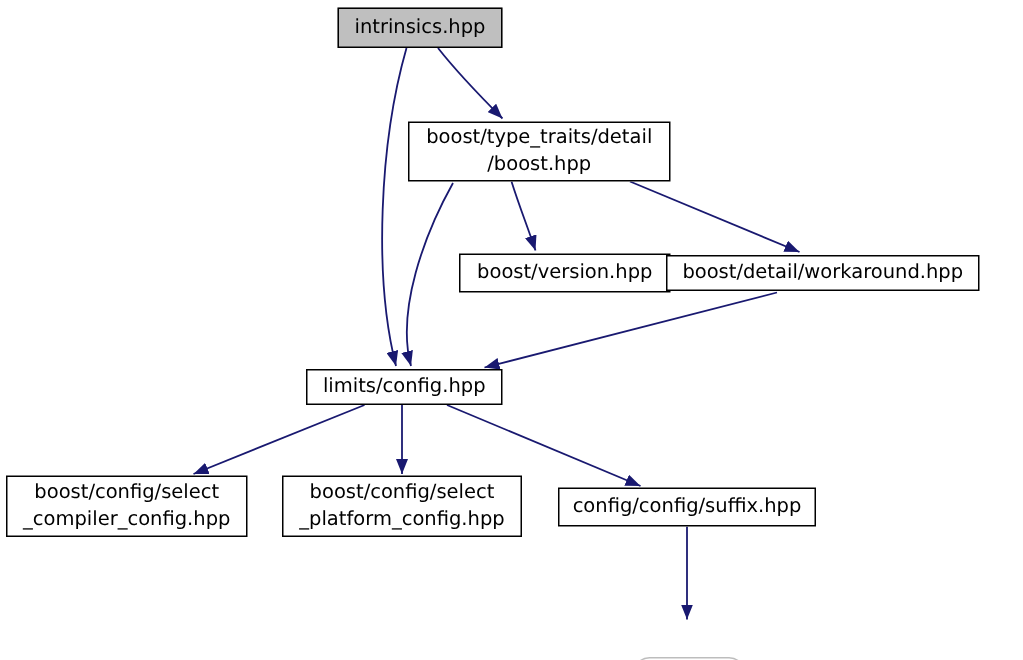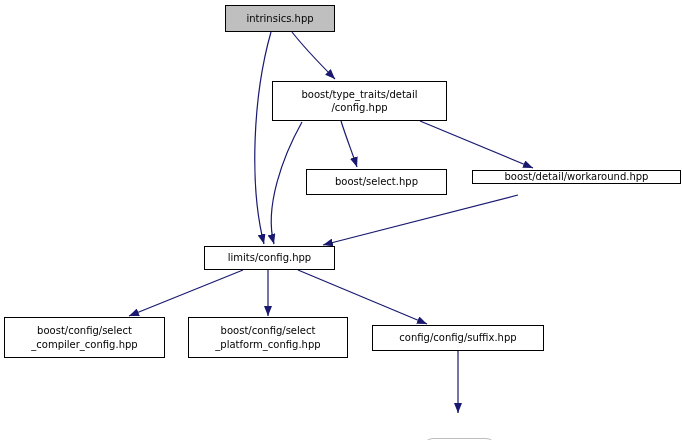--- a/index.html
+++ b/index.html
@@ -22,31 +22,31 @@
   }
   .node {
     position: absolute;
     box-sizing: border-box;
     border: 1px solid #000000;
     background: #ffffff;
     display: flex;
     align-items: center;
     justify-content: center;
     text-align: center;
-    font-size: 10px;
+    font-size: 13px;
     line-height: 1.35;
     color: #000000;
     white-space: pre-line;
     cursor: pointer;
   }
   .node .label { white-space: pre-line; }
   #n-intrinsics  { left:225px; top:5px;   width:110px; height:27px; background:#bfbfbf; cursor: default; }
   #n-ttconfig    { left:272px; top:81px;  width:175px; height:40px; }
   #n-version     { left:306px; top:169px; width:141px; height:26px; }
-  #n-workaround  { left:472px; top:170px; width:209px; height:14px; }
+  #n-workaround  { left:444px; top:170px; width:209px; height:24px; }
   #n-config      { left:204px; top:246px; width:131px; height:24px; }
   #n-selcompiler { left:4px;   top:317px; width:161px; height:41px; }
   #n-selplatform { left:188px; top:317px; width:160px; height:41px; }
   #n-suffix      { left:372px; top:325px; width:172px; height:26px; }
   #n-limits      { left:422px; top:438px; width:75px;  height:34px; border-color:#bdbdbd; cursor: default; border-radius: 11px; }
   .edge { fill: none; stroke: #191970; stroke-width: 1.2px; }
 </style>
 </head>
 <body>
 
@@ -69,25 +69,25 @@
     <path class="edge" marker-end="url(#arrow)" d="M298,270 L427,324"></path>
     <path class="edge" marker-end="url(#arrow)" d="M458,351 L458,413"></path>
   </svg>
 
   <div class="node" id="n-intrinsics">
     <span class="label">intrinsics.hpp</span>
   </div>
 
   <div class="node" id="n-ttconfig">
     <span class="label">boost/type_traits/detail
-/config.hpp</span>
+/boost.hpp</span>
   </div>
 
   <div class="node" id="n-version">
-    <span class="label">boost/select.hpp</span>
+    <span class="label">boost/version.hpp</span>
   </div>
 
   <div class="node" id="n-workaround">
     <span class="label">boost/detail/workaround.hpp</span>
   </div>
 
   <div class="node" id="n-config">
     <span class="label">limits/config.hpp</span>
   </div>
 

